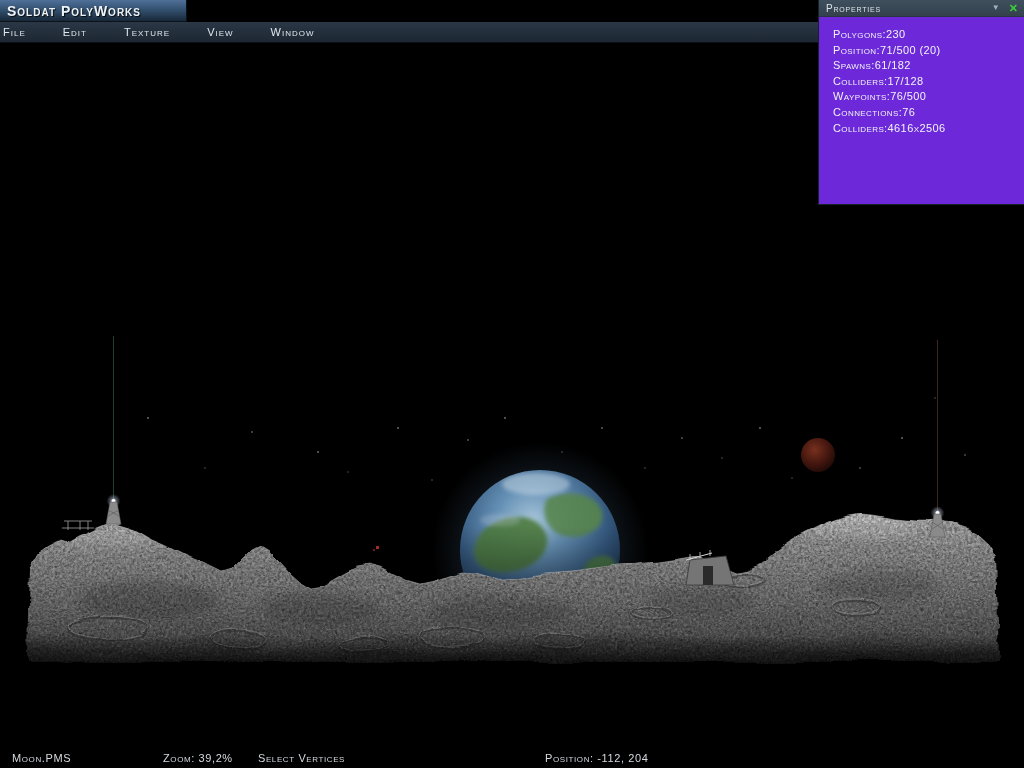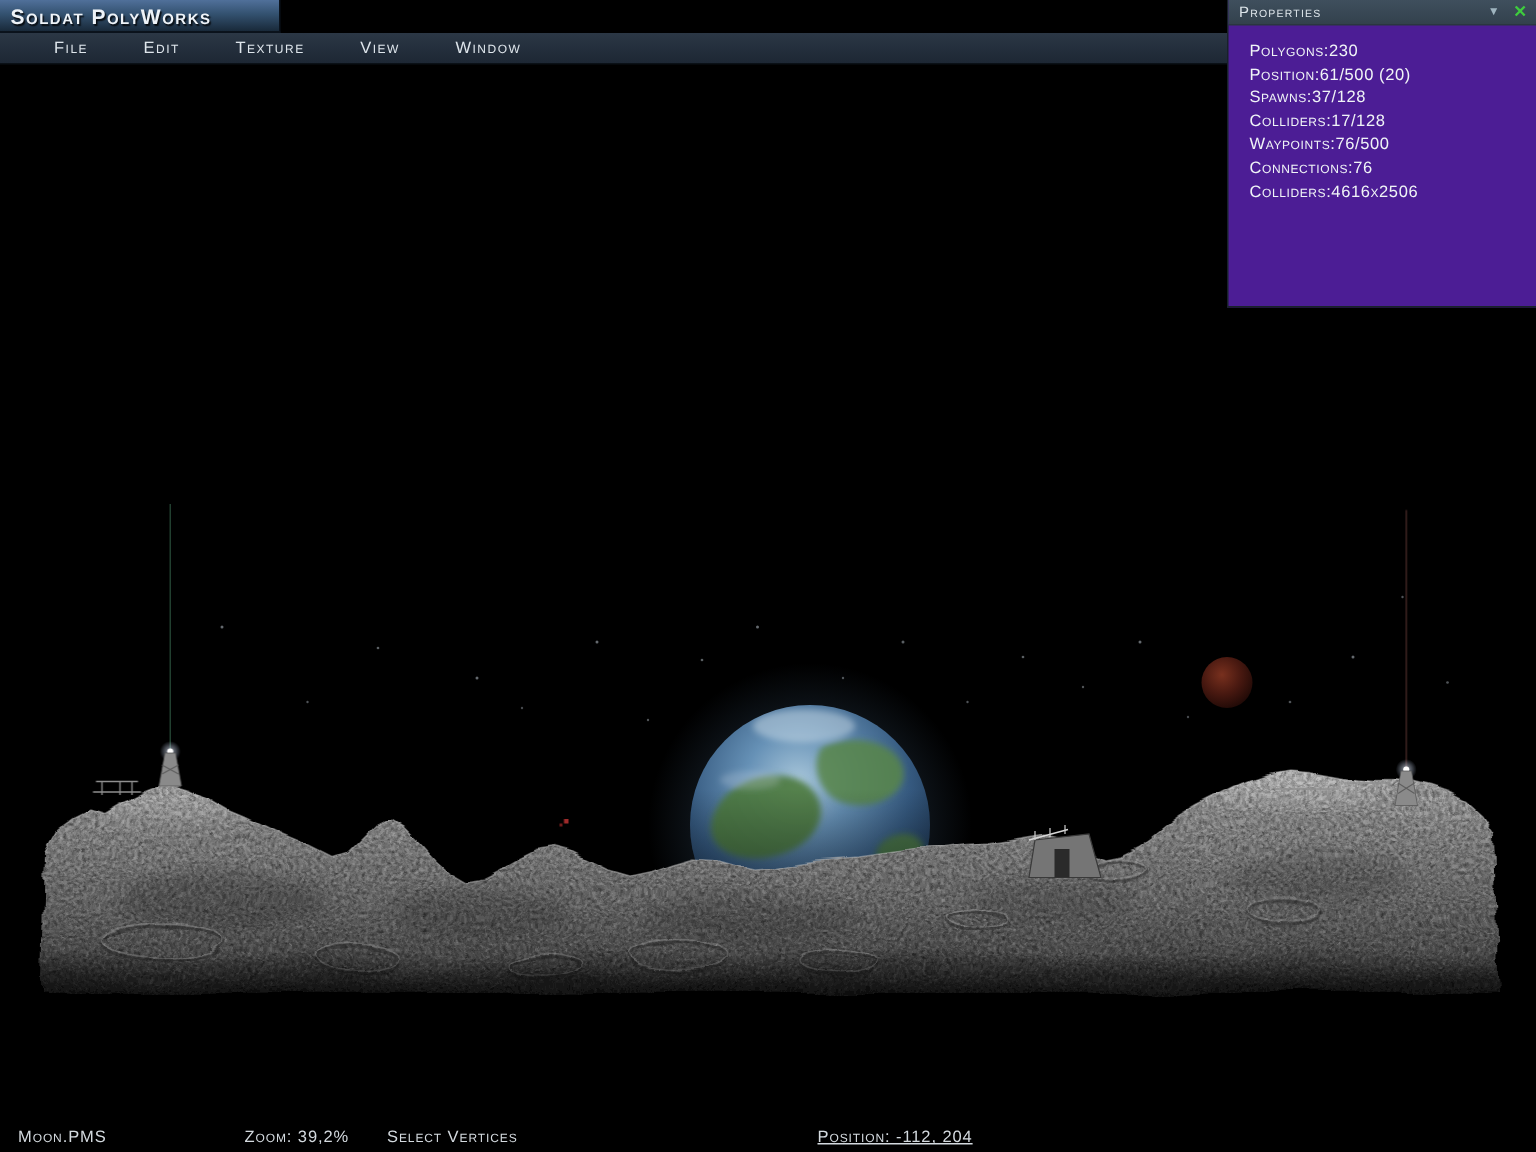--- a/index.html
+++ b/index.html
@@ -11,42 +11,42 @@
 
   .titlebar { position:absolute; left:0; top:0; width:187px; height:22px; z-index:3;
     background:linear-gradient(180deg,#50709a 0%,#33516f 45%,#182838 100%);
     border-bottom:1px solid #0a121c; border-right:1px solid #0a121c;
     display:flex; align-items:center; padding-left:7px; }
   .titlebar .t { font-variant:small-caps; font-weight:bold; font-size:14px;
     letter-spacing:1px; color:#eef3f8; text-shadow:1px 1px 1px rgba(0,0,0,.85); }
 
   .menubar { position:absolute; left:0; top:22px; width:932px; height:21px; z-index:2;
     background:linear-gradient(180deg,#2b3745,#1d2734); border-bottom:1px solid #0a1016;
-    display:flex; align-items:center; padding-left:36px; gap:37px; }
+    display:flex; align-items:center; padding-left:3px; gap:37px; }
   .menu-item { font-variant:small-caps; font-size:11px; letter-spacing:1px;
     color:#dfe6ec; cursor:default; }
 
   .panel { position:absolute; left:818px; top:0; width:206px; height:205px; z-index:4;
-    background:#4c1d95; border-left:1px solid #18222a; border-bottom:1px solid #18222a; }
+    background:#6d28d9; border-left:1px solid #18222a; border-bottom:1px solid #18222a; }
   .panel-header { height:17px; background:linear-gradient(180deg,#3f4f5d,#33414d);
     border-bottom:1px solid #2a3640; display:flex; align-items:center; padding:0 6px 0 7px; }
   .panel-title { font-variant:small-caps; font-size:10px; letter-spacing:.8px;
     color:#dde5ea; flex:1; }
   .panel-collapse { color:#9fb4bf; font-size:8px; margin-right:9px; cursor:pointer; line-height:1; }
   .panel-close { color:#3ecc3e; font-size:11px; font-weight:bold; cursor:pointer; line-height:1; }
   .panel-body { padding:11px 13px 0 14px; }
   .prop-row { display:flex; justify-content:flex-start; height:15.6px;
     font-variant:small-caps; font-size:11px; letter-spacing:.4px; color:#f0f4f7; }
   .prop-value { text-align:right; }
 
   .statusbar { position:absolute; left:0; bottom:0; width:836px; height:18px;
     background:#000; z-index:3; }
   .statusbar span { position:absolute; top:2px; font-variant:small-caps; font-size:11px;
     letter-spacing:.6px; color:#d4dadf; white-space:nowrap; }
-  .sb-file { left:12px; } .sb-zoom { left:163px; } .sb-mode { left:258px; } .sb-pos { left:545px;text-decoration:underline; }
+  .sb-file { left:12px; } .sb-zoom { left:163px; } .sb-mode { left:258px; } .sb-pos { left:545px; }
 </style>
 </head>
 <body>
 
 <div class="app">
 
   <svg class="scene" width="1024" height="768" viewBox="0 0 1024 768">
     <defs>
       <radialGradient id="earthGrad" cx="45%" cy="32%" r="72%">
         <stop offset="0%" stop-color="#a8c6da"></stop>
@@ -256,25 +256,25 @@
       <span class="panel-collapse">▼</span>
       <span class="panel-close">✕</span>
     </div>
     <div class="panel-body">
       <div class="prop-row">
         <span class="prop-label">Polygons:</span>
         <span class="prop-value">230</span>
       </div>
       <div class="prop-row">
         <span class="prop-label">Position:</span>
-        <span class="prop-value">61/500 (20)</span>
+        <span class="prop-value">71/500 (20)</span>
       </div>
       <div class="prop-row">
         <span class="prop-label">Spawns:</span>
-        <span class="prop-value">37/128</span>
+        <span class="prop-value">61/182</span>
       </div>
       <div class="prop-row">
         <span class="prop-label">Colliders:</span>
         <span class="prop-value">17/128</span>
       </div>
       <div class="prop-row">
         <span class="prop-label">Waypoints:</span>
         <span class="prop-value">76/500</span>
       </div>
       <div class="prop-row">

